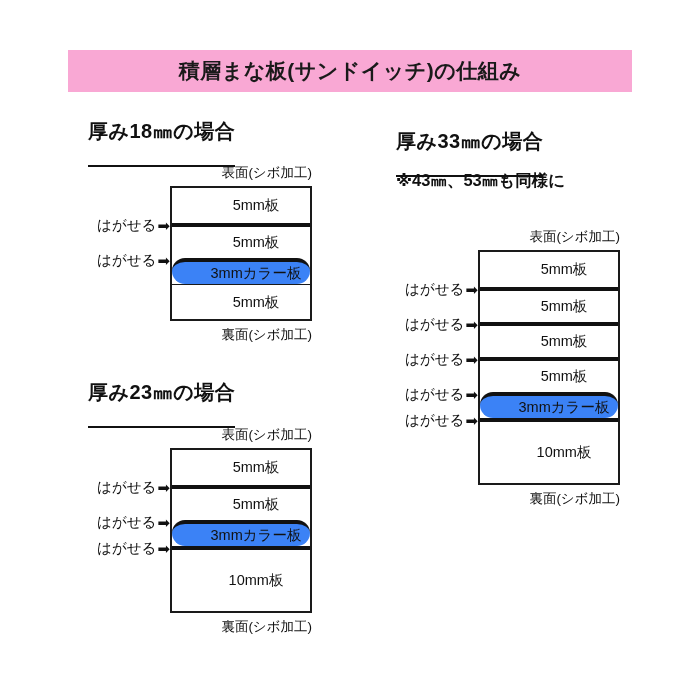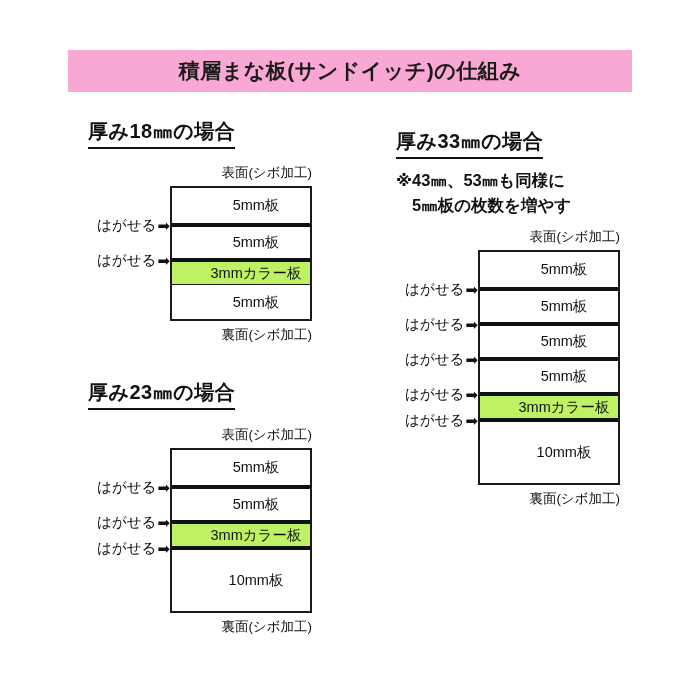--- a/index.html
+++ b/index.html
@@ -38,21 +38,21 @@
   }
 
   
   .section-heading {
     position: absolute;
     font-size: 20px;
     font-weight: 700;
     color: #111111;
     white-space: nowrap;
     border-bottom: 2px solid #111111;
-    padding-bottom: 2px;
+    padding-bottom: 20px;
     letter-spacing: 0.5px;
   }
 
   .note {
     position: absolute;
     font-size: 16.5px;
     line-height: 25px;
     color: #111111;
     white-space: nowrap;
     font-weight: bold;
@@ -88,21 +88,22 @@
     align-items: center;
     justify-content: center;
     background: #ffffff;
     font-size: 14.5px;
     color: #111111;
     white-space: nowrap;
     padding-left: 30px;
   }
   .layer.sep-top { border-top: 4px solid #111111; }
   .layer.color-board {
-    background: #bef264;
+    background: #3b82f6;
+    border-radius: 13px;
   }
 
   
   .peel {
     position: absolute;
     display: flex;
     align-items: center;
     white-space: nowrap;
     transform: translateY(-50%);
     font-size: 14.5px;
@@ -182,21 +183,20 @@
     <div class="peel" style="top: 100px; right: 142px;">
       <span>はがせる</span>
       <span class="peel-arrow">➡</span>
     </div>
   </div>
 
 <div class="section-heading" style="left:396px; top:128px;">厚み33㎜の場合</div>
 
 <div class="note" style="left:396px; top:168px;">
   <span>※43㎜、53㎜も同様に</span>
-  <span class="note-line2">5㎜板の枚数を増やす</span>
 </div>
 
 <div class="stack" id="stack-33" style="left:478px; top:250px; width:142px;">
   <div class="face-label top">表面(シボ加工)</div>
   <div class="stack-box" id="box-33">
       <div class="layer" style="height: 35px;">
         <span>5mm板</span>
       </div>
       <div class="layer sep-top" style="height: 35px;">
         <span>5mm板</span>

